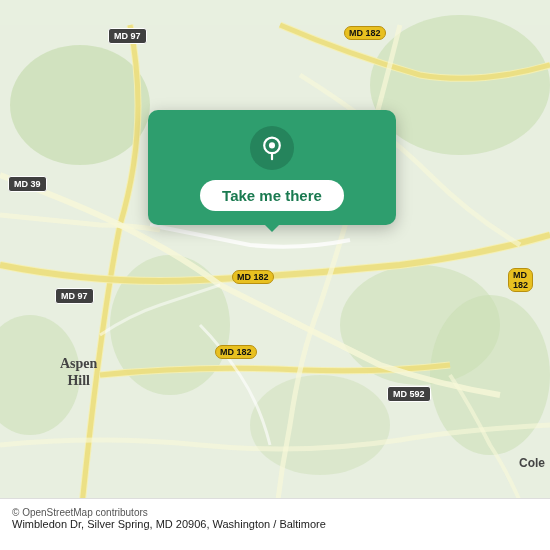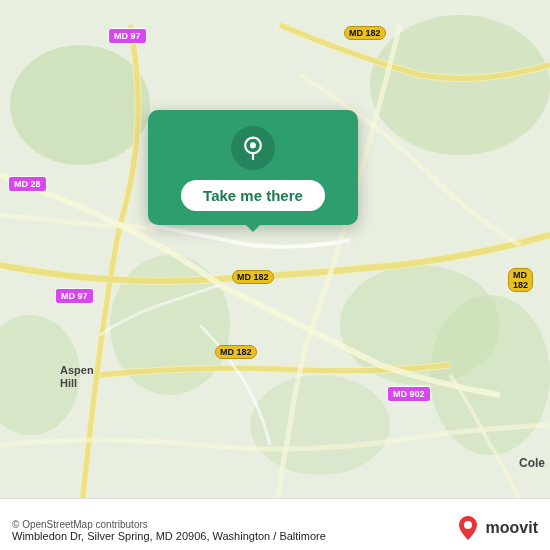--- a/index.html
+++ b/index.html
@@ -29,21 +29,21 @@
 
     
     #bottom-bar {
       position: absolute;
       bottom: 0;
       left: 0;
       right: 0;
       background: white;
       padding: 8px 12px;
       display: flex;
-      align-items: flex-end;
+      align-items: flex-start;
       justify-content: space-between;
       border-top: 1px solid #ddd;
       height: 52px;
     }
 
     #bottom-left {
       display: flex;
       flex-direction: column;
     }
 
@@ -73,21 +73,21 @@
       font-size: 16px;
       font-weight: bold;
       color: #333;
     }
 
     
     #popup-card {
       position: absolute;
       top: 110px;
       left: 148px;
-      width: 210px;
+      width: 248px;
       background: #2e9e6e;
       border-radius: 10px;
       display: flex;
       flex-direction: column;
       align-items: center;
       padding: 16px 20px 14px 20px;
       box-shadow: 0 4px 16px rgba(0,0,0,0.25);
     }
 
     #popup-card::after {
@@ -124,21 +124,21 @@
       padding: 7px 22px;
       font-size: 15px;
       font-weight: 600;
       cursor: pointer;
       white-space: nowrap;
     }
 
     
     .road-sign {
       position: absolute;
-      background: #d946ef;
+      background: #404040;
       color: white;
       font-size: 9px;
       font-weight: bold;
       padding: 2px 5px;
       border-radius: 3px;
       border: 1.5px solid white;
       white-space: nowrap;
     }
 
     .road-sign-yellow {
@@ -150,25 +150,26 @@
       border-radius: 7px;
       border: 1.5px solid #b89010;
       white-space: nowrap;
       position: absolute;
     }
 
     #place-label-aspen {
       position: absolute;
       bottom: 160px;
       left: 60px;
-      font-size: 11px;
+      font-size: 14px;
       color: #444;
       font-weight: 600;
       line-height: 1.2;
-      text-align: left;
+      text-align: center;
+      font-family: Liberation Serif, serif;
     }
 
     #place-label-cole {
       position: absolute;
       bottom: 80px;
       right: 5px;
       font-size: 12px;
       color: #444;
       font-weight: 600;
     }
@@ -216,26 +217,26 @@
     <path d="M 0 420 Q 100 410 200 420 Q 300 430 400 415 Q 460 405 550 400" stroke="#f8f8d8" stroke-width="5" fill="none" opacity="0.6"></path>
 
     <path d="M 450 350 Q 470 380 490 420 Q 510 450 530 500" stroke="#f8f8d8" stroke-width="4" fill="none" opacity="0.6"></path>
 
     <path d="M 200 300 Q 220 320 240 350 Q 260 380 270 420" stroke="#ffffff" stroke-width="3" fill="none" opacity="0.6"></path>
     <path d="M 100 310 Q 130 290 160 280 Q 190 270 220 260" stroke="#ffffff" stroke-width="3" fill="none" opacity="0.5"></path>
   </svg>
 
   <div class="road-sign" style="top:28px; left:108px;">MD 97</div>
   <div class="road-sign-yellow" style="top:26px; left:344px;">MD 182</div>
-  <div class="road-sign" style="top:176px; left:8px;">MD 28</div>
+  <div class="road-sign" style="top:176px; left:8px;">MD 39</div>
   <div class="road-sign" style="top:288px; left:55px;">MD 97</div>
   <div class="road-sign-yellow" style="top:270px; left:232px;">MD 182</div>
   <div class="road-sign-yellow" style="top:345px; left:215px;">MD 182</div>
   <div class="road-sign-yellow" style="top:268px; left:488px;margin-left:20px;">MD<br>182</div>
-  <div class="road-sign" style="top:386px; left:387px;">MD 902</div>
+  <div class="road-sign" style="top:386px; left:387px;">MD 592</div>
 
   <div id="place-label-aspen">Aspen<br>Hill</div>
   <div id="place-label-cole">Cole</div>
 
   <div id="popup-card">
     <div class="location-icon-circle">
       <svg class="location-pin-svg" viewBox="0 0 26 30">
         <circle cx="13" cy="12" r="9" fill="none" stroke="white" stroke-width="2.5"></circle>
         <circle cx="13" cy="12" r="3.5" fill="white"></circle>
         <path d="M13 21 Q13 28 13 28" stroke="white" stroke-width="2.5" stroke-linecap="round" fill="none"></path>
@@ -245,22 +246,14 @@
   </div>
 
   <div id="bottom-bar">
     <div id="bottom-left">
       <span id="osm-credit">© OpenStreetMap contributors</span>
       <span id="address-text">
         <span>Wimbledon Dr, Silver Spring, MD 20906, Washington /</span>
         <span>Baltimore</span>
       </span>
     </div>
-    <div id="moovit-logo">
-
-      <svg class="moovit-pin" viewBox="0 0 28 28">
-        <path d="M14 2 C9 2 5 6 5 11 C5 17 14 26 14 26 C14 26 23 17 23 11 C23 6 19 2 14 2 Z" fill="#e8333a"></path>
-        <circle cx="14" cy="11" r="4" fill="white"></circle>
-      </svg>
-      <span class="moovit-text">moovit</span>
-    </div>
   </div>
 </div>
 
 </body></html>

